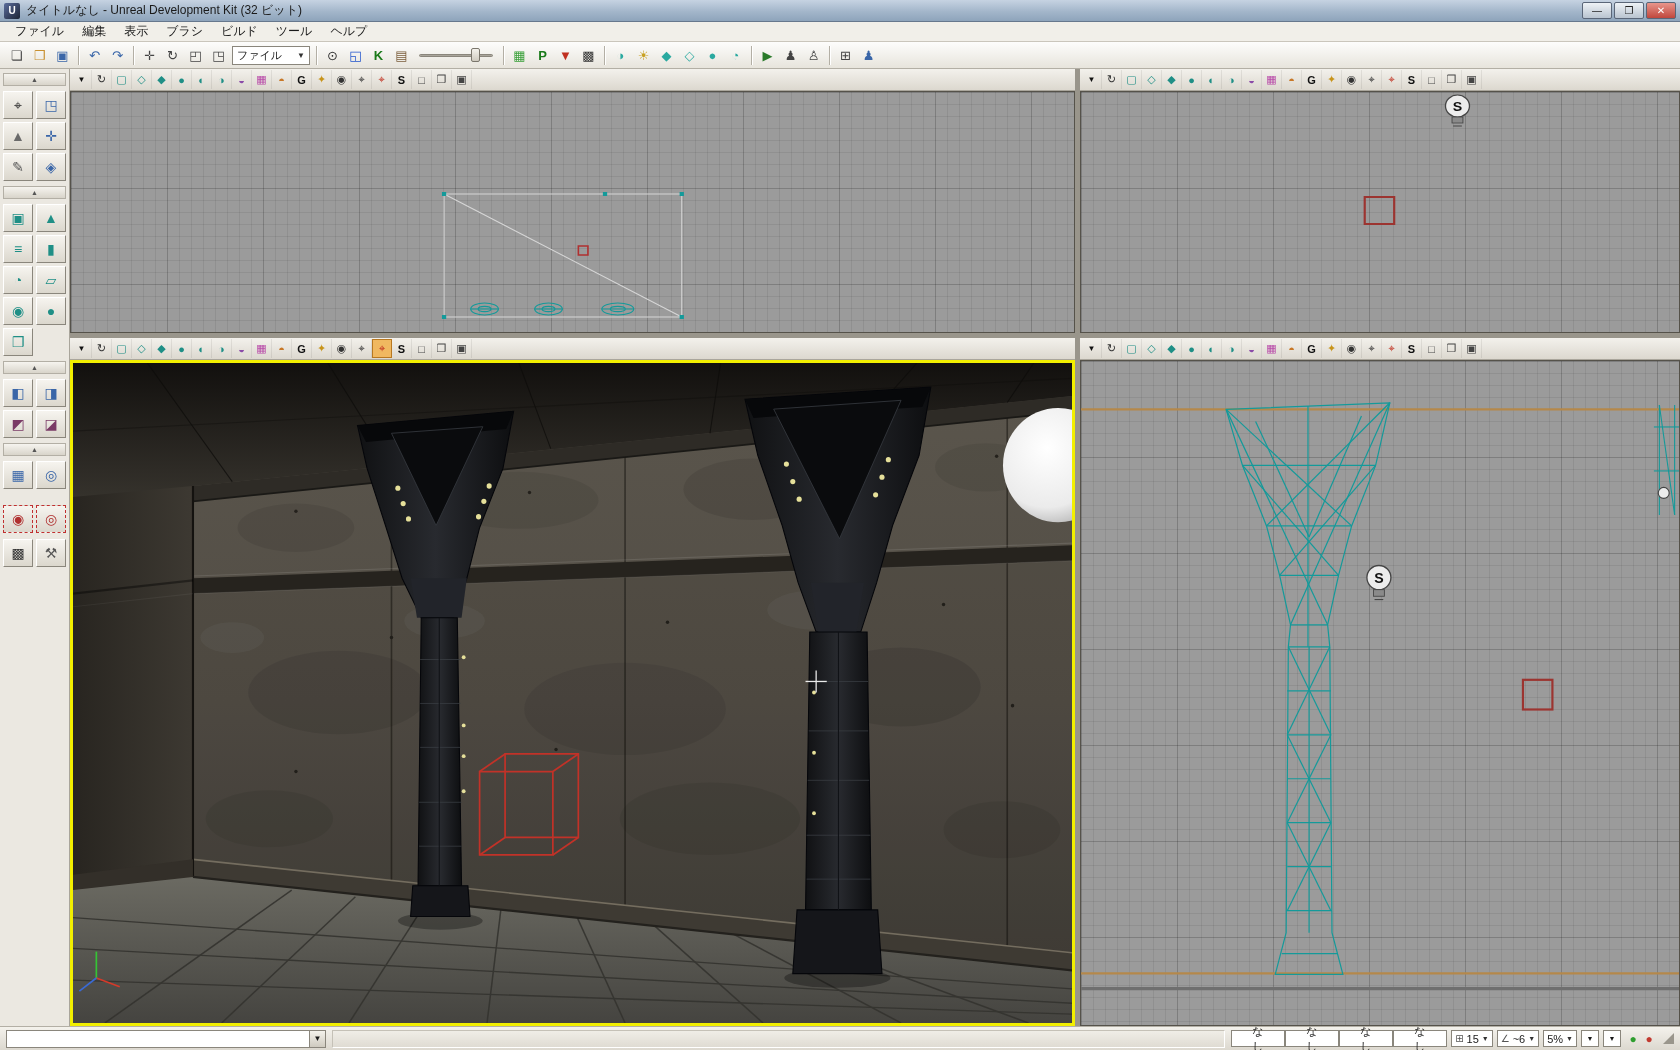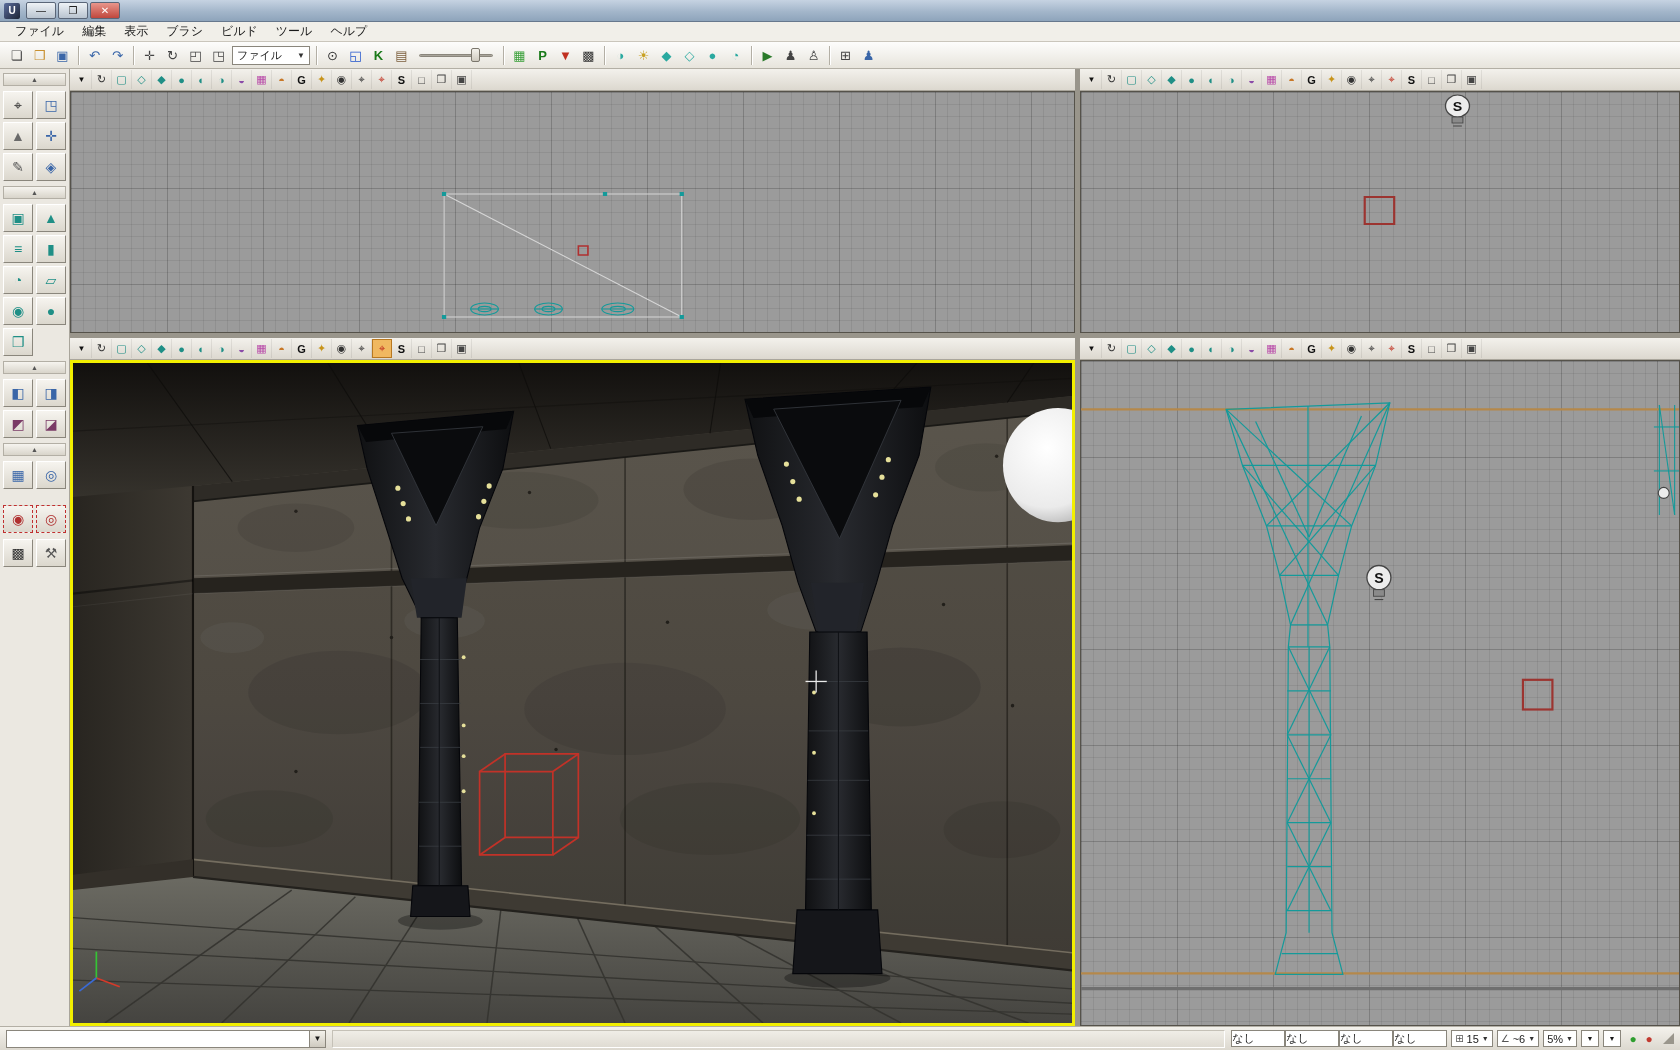--- a/index.html
+++ b/index.html
@@ -75,35 +75,36 @@
   .statusbar { height:24px; background:linear-gradient(#f4f2ec,#dcd8cf); border-top:1px solid #b3afa5;
     display:flex; align-items:center; padding:0 6px; gap:6px; }
   .status-combo { width:320px; height:18px; background:#fff; border:1px solid #8a867c;
     display:flex; align-items:center; }
   .combo-text { flex:1; padding:0 4px; font-size:11px; }
   .combo-btn { width:16px; height:16px; background:linear-gradient(#f4f2ec,#cfcabf);
     border-left:1px solid #8a867c; font-size:8px; display:flex; align-items:center; justify-content:center; }
   .status-msg { flex:1; height:18px; border:1px solid #c5c1b7; border-right-color:#fff; border-bottom-color:#fff; }
   .status-right { display:flex; align-items:center; gap:4px; }
   .status-field { width:54px; height:17px; background:#fff; border:1px solid #8a867c;
-    font-size:11px; display:inline-flex; align-items:center; padding:0 0; }
+    font-size:11px; display:inline-flex; align-items:center; padding:0 20px; }
   .status-ctl { height:17px; background:#fff; border:1px solid #8a867c; font-size:11px;
     display:inline-flex; align-items:center; gap:3px; padding:0 3px; }
   .s-icon { font-size:10px; color:#555; }
   .mini-arrow { font-size:7px; color:#333; }
   .mini-dd { width:18px; height:17px; background:#fff; border:1px solid #8a867c;
     display:inline-flex; align-items:center; justify-content:center; font-size:7px; }
   .s-led { width:16px; height:16px; display:inline-flex; align-items:center; justify-content:center; font-size:12px; }
   .grip { width:0; height:0; border-left:11px solid transparent; border-bottom:11px solid #9a968c; margin-left:2px; }
 </style>
 </head>
 <body>
 
 <div class="titlebar" data-name="title-bar">
   <div class="app-icon" data-name="app-icon">U</div>
+  <div class="title-text" data-name="window-title">タイトルなし - Unreal Development Kit (32 ビット)</div>
   <div class="win-controls">
     <div class="win-btn" data-name="minimize-button">—</div>
     <div class="win-btn" data-name="maximize-button">❐</div>
     <div class="win-btn close" data-name="close-button">✕</div>
   </div>
 </div>
 
 <div class="menubar" data-name="menu-bar">
 
 <span class="menu-item" data-name="menu-item">ファイル</span>

